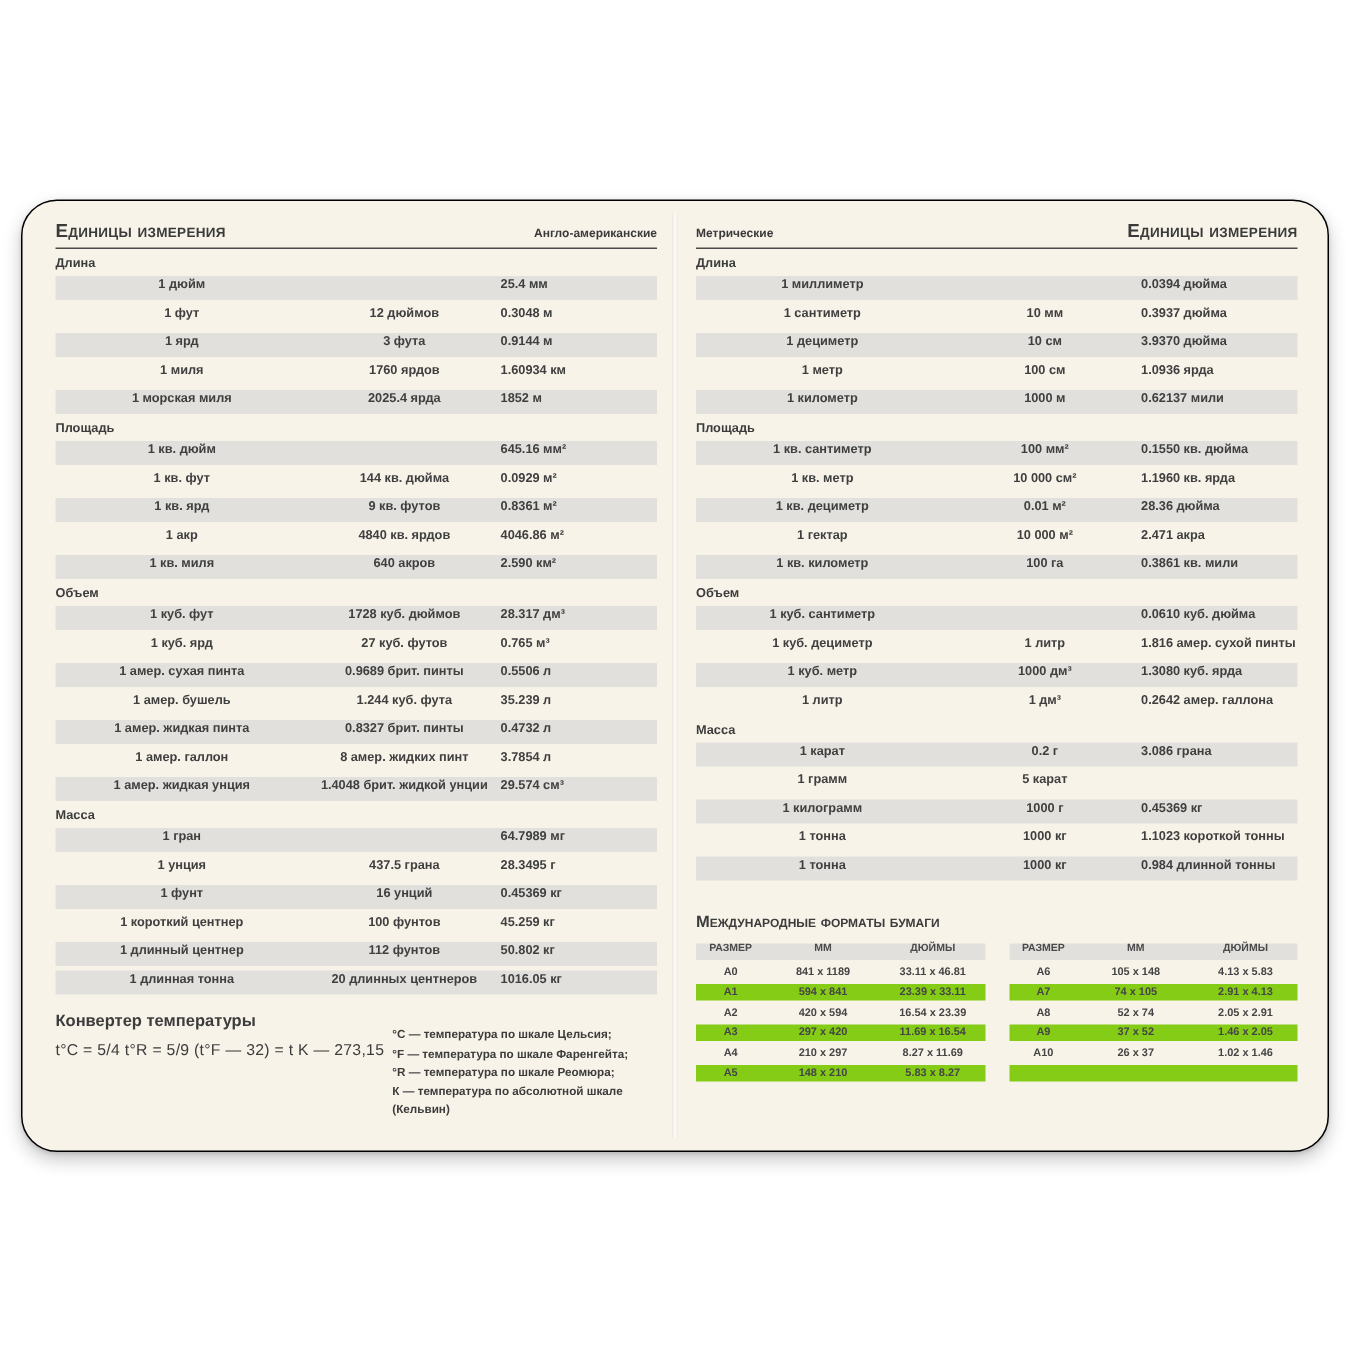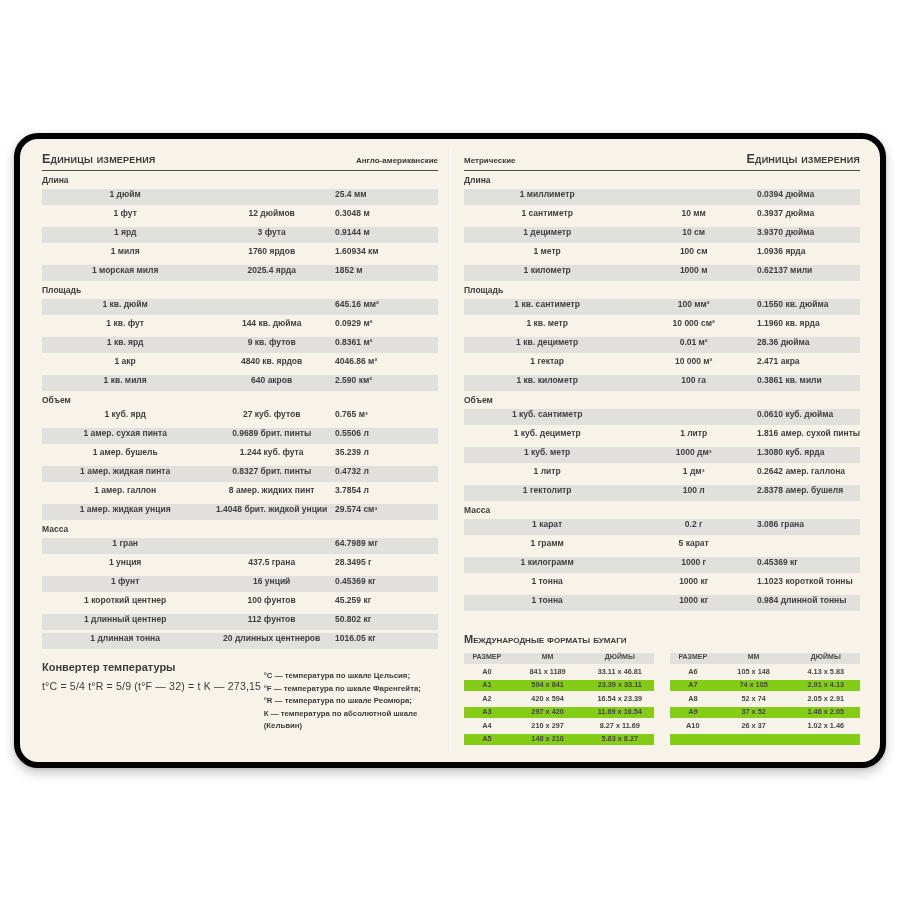--- a/index.html
+++ b/index.html
@@ -1,19 +1,19 @@
 <!DOCTYPE html>
 <html><head>
 <meta charset="utf-8">
 <style>
   html,body{margin:0;padding:0;background:#ffffff;}
   .canvas{position:relative;width:900px;height:900px;background:#ffffff;overflow:hidden;
           font-family:"Liberation Sans",sans-serif;color:#3c3c3c;}
   .sheet{position:absolute;left:14px;top:133px;width:872px;height:635px;background:#f8f3e9;
-         border-radius:24px;border:6px solid #000000;
+         border-radius:24px;border:1px solid #000000;
          box-shadow:0 5px 12px rgba(0,0,0,0.22),0 1px 3px rgba(0,0,0,0.12);
          display:flex;box-sizing:border-box;}
   .sheet .gutter{position:absolute;left:calc(50% - 2px);top:8px;bottom:8px;width:4px;
          background:linear-gradient(90deg,rgba(0,0,0,0.05),rgba(255,255,255,0.75),rgba(0,0,0,0.03));}
   .page{flex:1;box-sizing:border-box;position:relative;}
   .page.left{padding:13px 14px 0 22px;}
   .page.right{padding:13px 20px 0 12px;}
   .page-header{display:flex;justify-content:space-between;align-items:baseline;
          border-bottom:1.6px solid #4a4a4a;padding-bottom:4px;margin-bottom:4px;}
   .page-title{font-size:12.5px;font-weight:700;font-variant:small-caps;letter-spacing:.2px;color:#3a3a3a;}
@@ -107,20 +107,25 @@
           </div>
         <div class="trow shade">
             <span class="c1">1 кв. миля</span>
             <span class="c2">640 акров</span>
             <span class="c3">2.590 км²</span>
           </div>
       </div>
 
       <div class="section">
         <div class="section-label">Объем</div>
+        <div class="trow shade">
+            <span class="c1">1 куб. фут</span>
+            <span class="c2">1728 куб. дюймов</span>
+            <span class="c3">28.317 дм³</span>
+          </div>
         <div class="trow">
             <span class="c1">1 куб. ярд</span>
             <span class="c2">27 куб. футов</span>
             <span class="c3">0.765 м³</span>
           </div>
         <div class="trow shade">
             <span class="c1">1 амер. сухая пинта</span>
             <span class="c2">0.9689 брит. пинты</span>
             <span class="c3">0.5506 л</span>
           </div>
@@ -273,25 +278,20 @@
         <div class="trow shade">
             <span class="c1">1 куб. метр</span>
             <span class="c2">1000 дм³</span>
             <span class="c3">1.3080 куб. ярда</span>
           </div>
         <div class="trow">
             <span class="c1">1 литр</span>
             <span class="c2">1 дм³</span>
             <span class="c3">0.2642 амер. галлона</span>
           </div>
-        <div class="trow shade">
-            <span class="c1">1 гектолитр</span>
-            <span class="c2">100 л</span>
-            <span class="c3">2.8378 амер. бушеля</span>
-          </div>
       </div>
 
       <div class="section">
         <div class="section-label">Масса</div>
         <div class="trow shade">
             <span class="c1">1 карат</span>
             <span class="c2">0.2 г</span>
             <span class="c3">3.086 грана</span>
           </div>
         <div class="trow">

